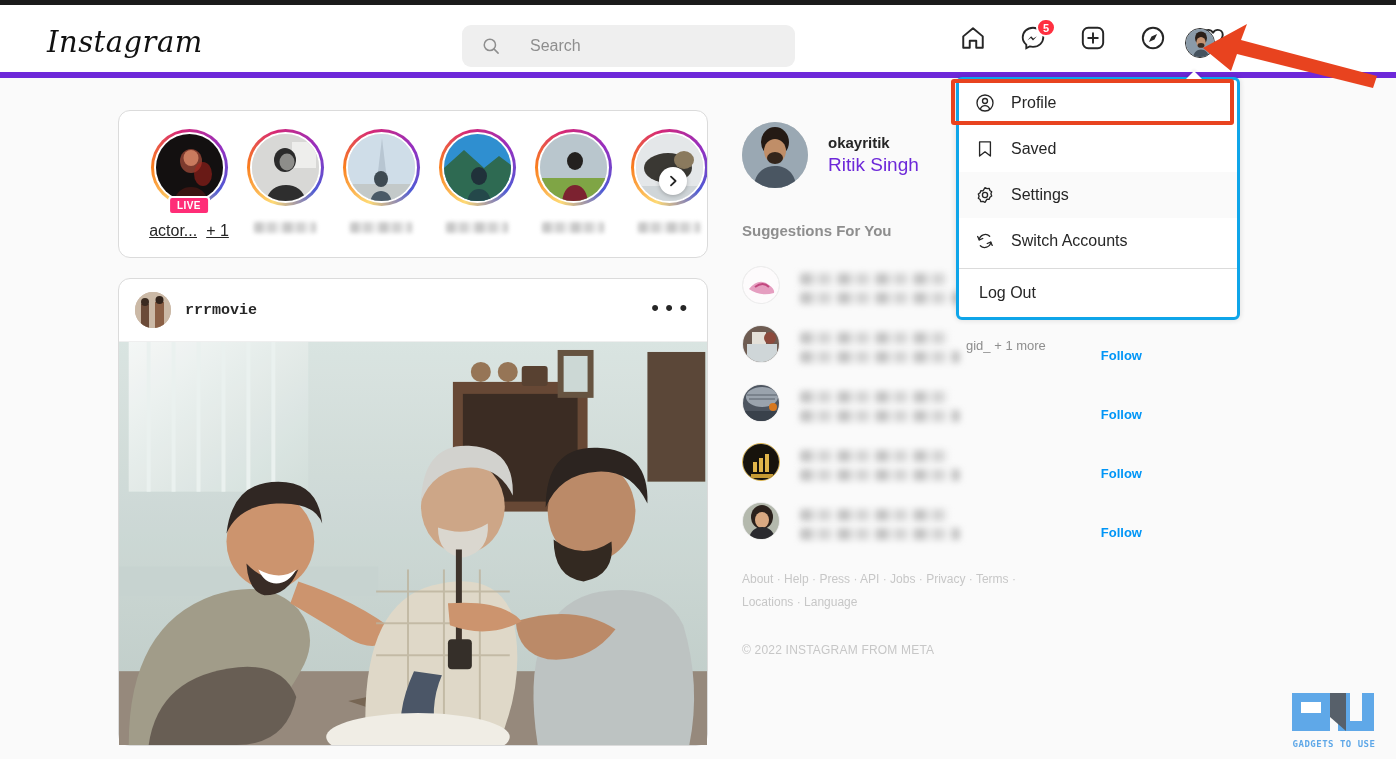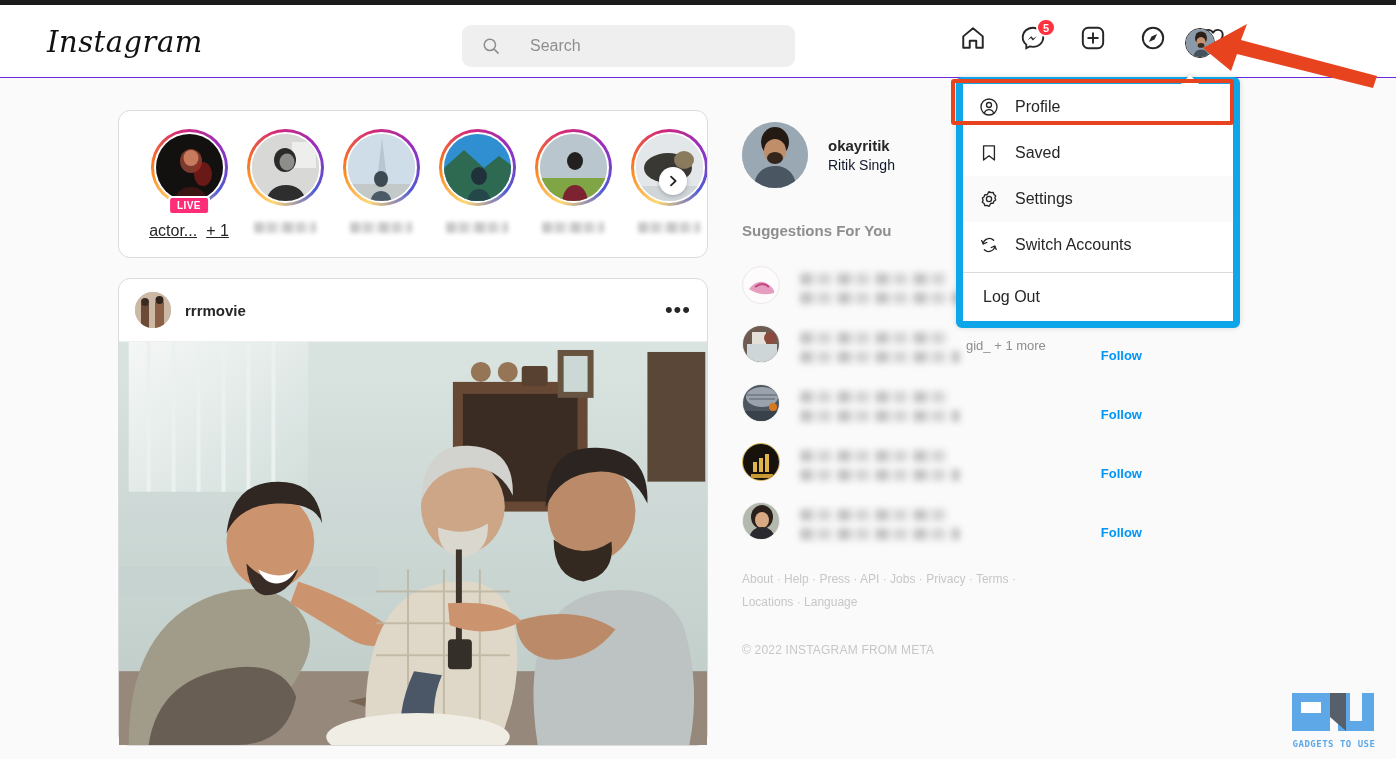--- a/index.html
+++ b/index.html
@@ -17,21 +17,21 @@
   }
   .top-edge {
     position: absolute; top: 0; left: 0; width: 1396px; height: 5px;
     background: #1b1b1b;
   }
 
   
   .navbar {
     position: absolute; top: 5px; left: 0; width: 1396px; height: 73px;
     background: #ffffff;
-    border-bottom: 1px solid #6d28d9;
+    border-bottom: 6px solid #6d28d9;
     display: flex; align-items: center;
   }
   .logo {
     position: absolute; left: 47px; top: 20px;
     font-family: "DejaVu Serif", serif;
     font-size: 29px;
     font-style: italic;
     color: #111;
     letter-spacing: 0.5px;
   }
@@ -71,21 +71,21 @@
     cursor: pointer;
   }
 
   
   .dropdown {
     position: absolute; top: 77px; left: 956px;
     width: 284px;
     background: #fff;
     border-radius: 6px;
     box-shadow: 0 0 5px 1px rgba(0,0,0,0.0975);
-    border: 7px solid #0ea5e9;
+    border: 3px solid #0ea5e9;
     z-index: 40;
     overflow: visible;
   }
   .dd-caret {
     position: absolute; top: -9px; right: 33px;
     width: 0; height: 0;
     border-left: 10px solid transparent;
     border-right: 10px solid transparent;
     border-bottom: 10px solid #fff;
     filter: drop-shadow(0 -2px 1px rgba(0,0,0,0.06));
@@ -162,33 +162,33 @@
   }
   .story-next {
     position: absolute; right: 20px; top: 56px;
     width: 28px; height: 28px; border-radius: 50%;
     background: #fff;
     box-shadow: 0 1px 4px rgba(0,0,0,0.25);
     display: flex; align-items: center; justify-content: center;
     cursor: pointer; z-index: 5;
   }
   .post { margin-top: 20px; }
-  .post-head { display: flex; align-items: center; height: 62px; padding: 0 16px; }
+  .post-head { display: flex; align-items: center; height: 62px; padding: 0 16px; font-family: Liberation Mono, monospace; }
   .post-av { width: 36px; height: 36px; border-radius: 50%; overflow: hidden; background:#c9b3a2; flex:none;}
   .post-user { margin-left: 14px; font-size: 15px; font-weight: bold; color: #262626; }
   .post-more { margin-left: auto; font-size: 22px; color: #262626; letter-spacing: 1px; cursor: pointer; line-height: 8px;}
   .post-img { width: 100%; height: 404px; display:block; border-top: 1px solid #efefef;}
 
   
   .side { position: absolute; left: 742px; top: 122px; width: 420px; }
   .me { display: flex; align-items: center; }
   .me-av { width: 66px; height: 66px; border-radius: 50%; overflow: hidden; background:#cfcfcf; flex:none;}
   .me-txt { margin-left: 20px; }
   .me-user { font-size: 15px; font-weight: bold; color: #262626; }
-  .me-name { font-size: 14px; color: #0f172a; margin-top: 3px; }
+  .me-name { font-size: 19px; color: #6d28d9; margin-top: 3px; }
   .sugg-title {
     margin-top: 34px;
     font-size: 15px; font-weight: bold; color: #8e8e8e;
   }
   .sugg-row { display: flex; align-items: flex-end; height: 59px; }
   .sugg-av { width: 38px; height: 38px; border-radius: 50%; overflow:hidden; background:#d6d6d6; flex:none; border:1px solid #eee;}
   .sugg-meta { margin-left: 20px; flex: 1; position: relative; }
   .blur-line {
     height: 12px; border-radius: 2px;
     background: repeating-linear-gradient(90deg,#c4c4c4 0 12px,#e8e8e8 12px 19px,#d4d4d4 19px 30px,#f0f0f0 30px 38px);

